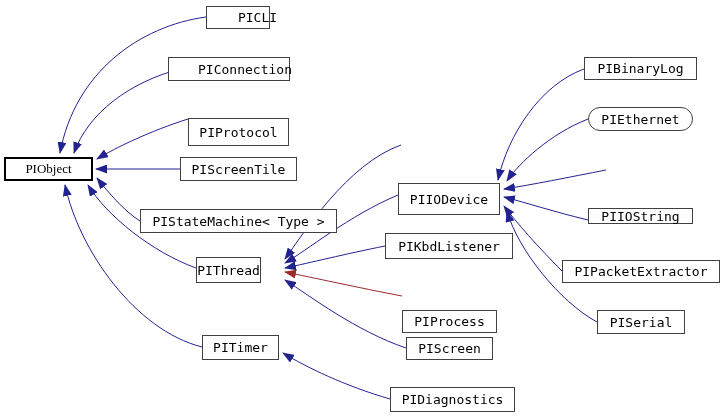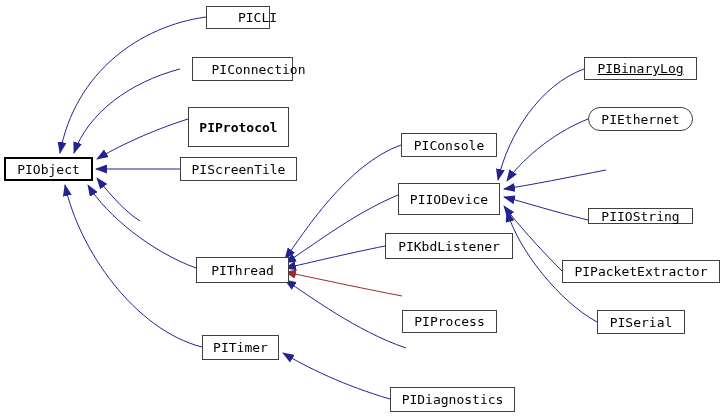--- a/index.html
+++ b/index.html
@@ -76,31 +76,32 @@
         <path d="M584,69 C540,85 508,135 498,180" fill="none" stroke="#23238f" stroke-width="1" marker-end="url(#arrow-blue)"></path>
         <path d="M588,119 C550,134 519,163 507,181" fill="none" stroke="#23238f" stroke-width="1" marker-end="url(#arrow-blue)"></path>
         <path d="M606,170 C570,177 531,185 504,189" fill="none" stroke="#23238f" stroke-width="1" marker-end="url(#arrow-blue)"></path>
         <path d="M588,220 C555,212 527,203 504,197" fill="none" stroke="#23238f" stroke-width="1" marker-end="url(#arrow-blue)"></path>
         <path d="M562,271 C538,247 516,222 504,206" fill="none" stroke="#23238f" stroke-width="1" marker-end="url(#arrow-blue)"></path>
         <path d="M597,322 C560,302 518,250 507,211" fill="none" stroke="#23238f" stroke-width="1" marker-end="url(#arrow-blue)"></path>
         <path d="M390,399 C345,386 306,367 283,353" fill="none" stroke="#23238f" stroke-width="1" marker-end="url(#arrow-blue)"></path>
       </g>
   </svg>
   <div class="nodes">
-      <div class="node root" style="left: 4px; top: 157px; width: 89px; height: 24px;">PIObject</div>
+      <div class="node root" style="left: 4px; top: 157px; width: 89px; height: 24px; font-family: Liberation Serif, serif;">PIObject</div>
       <div class="node" style="left: 206px; top: 6px; width: 64px; height: 23px; padding-left: 39px;">PICLI</div>
-      <div class="node" style="left: 192px; top: 57px; width: 101px; height: 24px; padding-left: 32px;">PIConnection</div>
-      <div class="node" style="left: 188px; top: 107px; width: 101px; height: 40px; font-weight: bold;">PIProtocol</div>
+      <div class="node" style="left: 168px; top: 57px; width: 122px; height: 24px; padding-left: 32px;">PIConnection</div>
+      <div class="node" style="left: 188px; top: 118px; width: 101px; height: 28px;">PIProtocol</div>
       <div class="node" style="left: 180px; top: 157px; width: 117px; height: 24px;">PIScreenTile</div>
-      <div class="node" style="left: 196px; top: 257px; width: 93px; height: 26px;">PIThread</div>
+      <div class="node" style="left: 140px; top: 209px; width: 197px; height: 24px;">PIStateMachine&lt; Type &gt;</div>
+      <div class="node" style="left: 196px; top: 257px; width: 65px; height: 26px;">PIThread</div>
       <div class="node" style="left: 202px; top: 335px; width: 77px; height: 25px;">PITimer</div>
-      <div class="node" style="left: 401px; top: 133px; width: 96px; height: 24px;">PIConsole</div>
       <div class="node" style="left: 398px; top: 183px; width: 102px; height: 32px;">PIIODevice</div>
       <div class="node" style="left: 385px; top: 233px; width: 128px; height: 26px;">PIKbdListener</div>
       <div class="node" style="left: 402px; top: 285px; width: 95px; height: 23px; margin-top: 25px;">PIProcess</div>
+      <div class="node" style="left: 406px; top: 337px; width: 87px; height: 23px;">PIScreen</div>
       <div class="node" style="left: 390px; top: 387px; width: 125px; height: 25px;">PIDiagnostics</div>
-      <div class="node" style="left: 584px; top: 57px; width: 113px; height: 23px; text-decoration: underline;">PIBinaryLog</div>
+      <div class="node" style="left: 584px; top: 57px; width: 113px; height: 23px;">PIBinaryLog</div>
       <div class="node" style="left: 588px; top: 107px; width: 105px; height: 24px; border-radius: 12px;">PIEthernet</div>
       <div class="node" style="left: 588px; top: 208px; width: 105px; height: 16px;">PIIOString</div>
       <div class="node" style="left: 562px; top: 260px; width: 158px; height: 23px;">PIPacketExtractor</div>
       <div class="node" style="left: 597px; top: 310px; width: 88px; height: 24px;">PISerial</div>
     </div>
 </div>
 
 </body></html>

